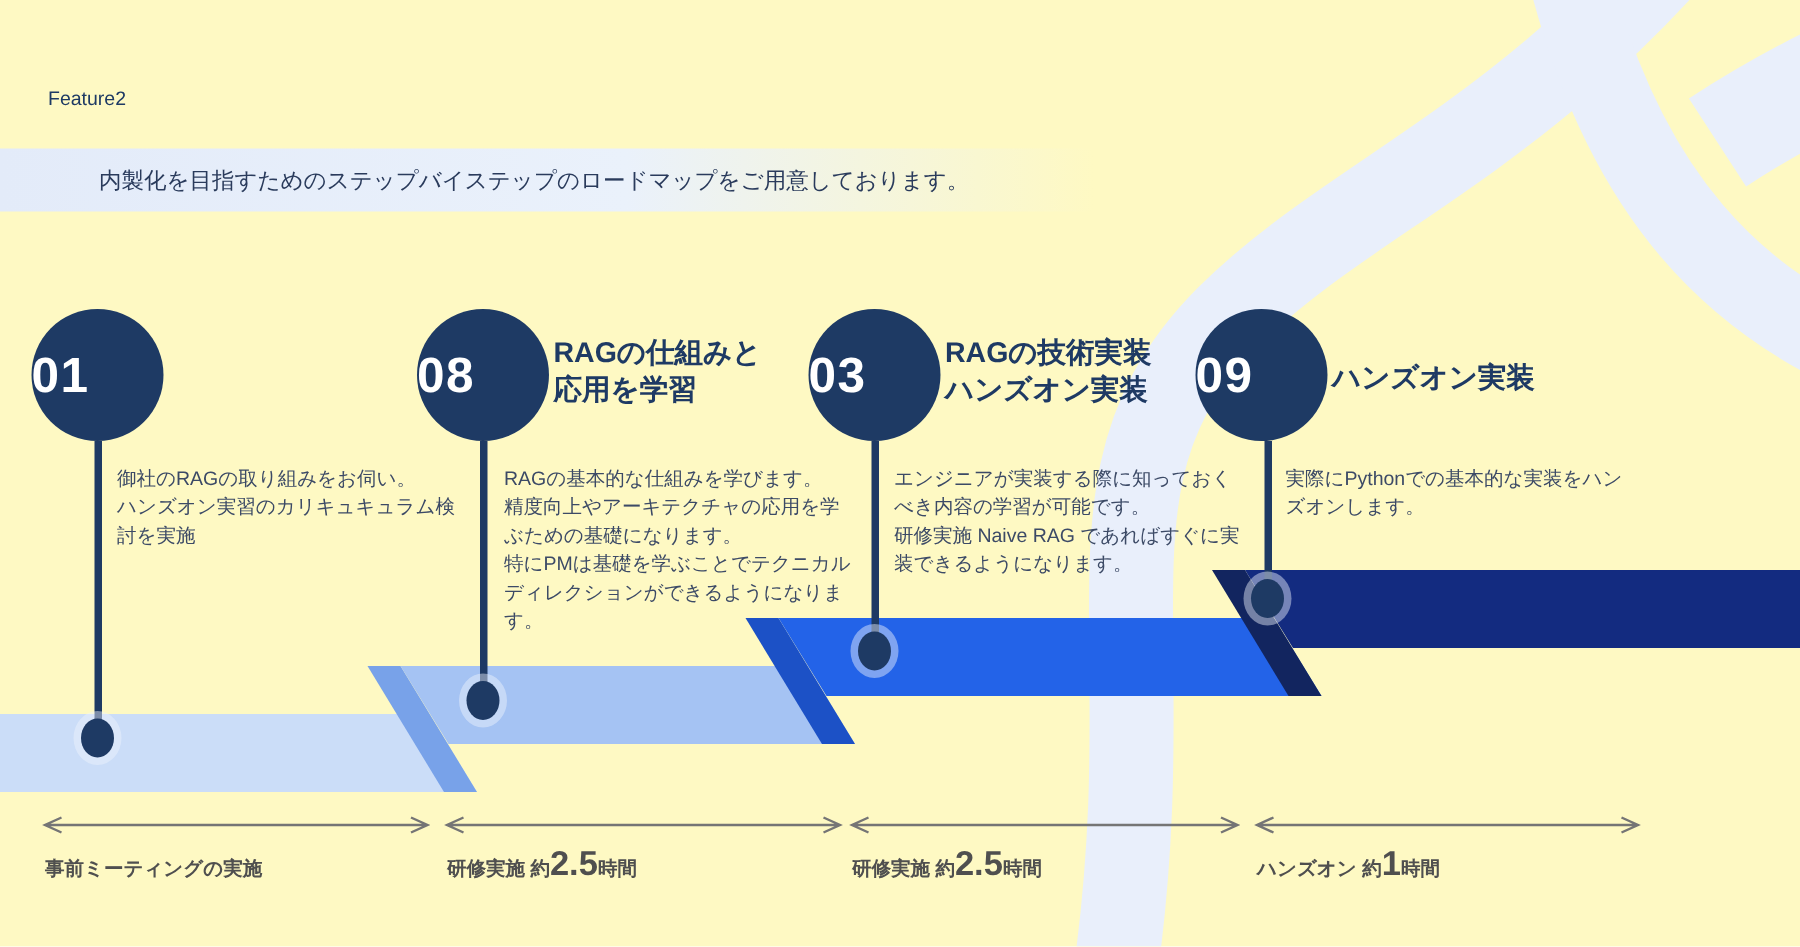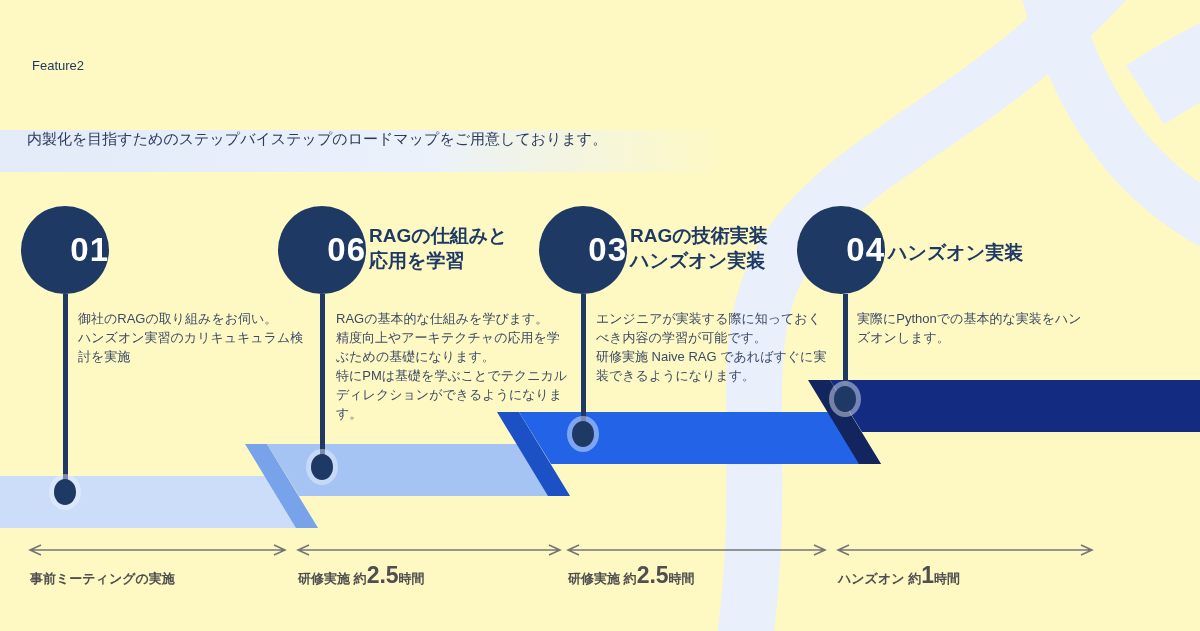--- a/index.html
+++ b/index.html
@@ -8,27 +8,27 @@
     font-family:"Liberation Sans","DejaVu Sans",sans-serif;
   }
   svg.layer{position:absolute;left:0;top:0;}
 
   
   .feature-label{position:absolute;left:32px;top:58px;font-size:13px;color:#1E3A64;}
   .page-title{position:absolute;left:86px;top:45px;font-size:27px;font-weight:bold;color:#1E3A64;letter-spacing:.5px;}
   .subtitle-band{
     position:absolute;left:0;top:99px;width:760px;height:42px;box-sizing:border-box;
     background:linear-gradient(90deg,#E3EBF9 0%,#EAF1FB 55%,rgba(255,255,255,0) 96%);
-    display:flex;align-items:flex-start;padding-left:27px;font-size:15px;color:#2A3B5C;margin-top:31px;
+    display:flex;align-items:center;padding-left:66px;font-size:15px;color:#2A3B5C;
   }
 
   
   .circle{
     position:absolute;top:206px;width:88px;height:88px;border-radius:50%;background:#1E3A64;
-    color:#fff;display:flex;align-items:center;justify-content:flex-end;
+    color:#fff;display:flex;align-items:center;justify-content:flex-start;
     font-size:33px;font-weight:bold;z-index:3;letter-spacing:1px;
   }
   .c1{left:21px}.c2{left:278px}.c3{left:539px}.c4{left:797px}
   .step-title{position:absolute;top:223px;font-size:19px;font-weight:bold;color:#1E3A64;line-height:1.32;z-index:3;}
   .t1{left:112px}.t2{left:369px}.t3{left:630px}.t4{left:888px;top:240px}
   .tline{display:block;}
   .vline{position:absolute;width:5px;background:#1E3A64;z-index:3;}
   .l1{left:63px;top:294px;height:198px}
   .l2{left:320px;top:294px;height:173px}
   .l3{left:581px;top:294px;height:140px}
@@ -80,21 +80,21 @@
 
   <div class="circle c1">
     <span>01</span>
   </div>
   <div class="vline l1"></div>
   <div class="dot p1"></div>
   <div class="desc d1">御社のRAGの取り組みをお伺い。
 ハンズオン実習のカリキュキュラム検討を実施</div>
 
   <div class="circle c2">
-    <span>06</span>
+    <span>08</span>
   </div>
   <div class="step-title t2">
     <span class="tline">RAGの仕組みと</span>
     <span class="tline">応用を学習</span>
   </div>
   <div class="vline l2"></div>
   <div class="dot p2"></div>
   <div class="desc d2">RAGの基本的な仕組みを学びます。
 精度向上やアーキテクチャの応用を学ぶための基礎になります。
 特にPMは基礎を学ぶことでテクニカルディレクションができるようになります。</div>
@@ -105,21 +105,21 @@
   <div class="step-title t3">
     <span class="tline">RAGの技術実装</span>
     <span class="tline">ハンズオン実装</span>
   </div>
   <div class="vline l3"></div>
   <div class="dot p3"></div>
   <div class="desc d3">エンジニアが実装する際に知っておくべき内容の学習が可能です。
 研修実施 Naive RAG であればすぐに実装できるようになります。</div>
 
   <div class="circle c4">
-    <span>04</span>
+    <span>09</span>
   </div>
   <div class="step-title t4">
     <span class="tline">ハンズオン実装</span>
   </div>
   <div class="vline l4"></div>
   <div class="dot p4"></div>
   <div class="desc d4">実際にPythonでの基本的な実装をハンズオンします。</div>
 
   <div class="tl tl1">
     <span>事前ミーティングの実施</span><span class="big"></span><span></span>

